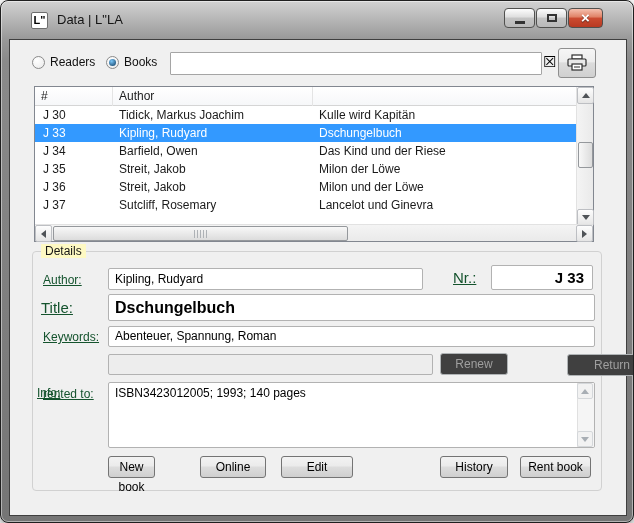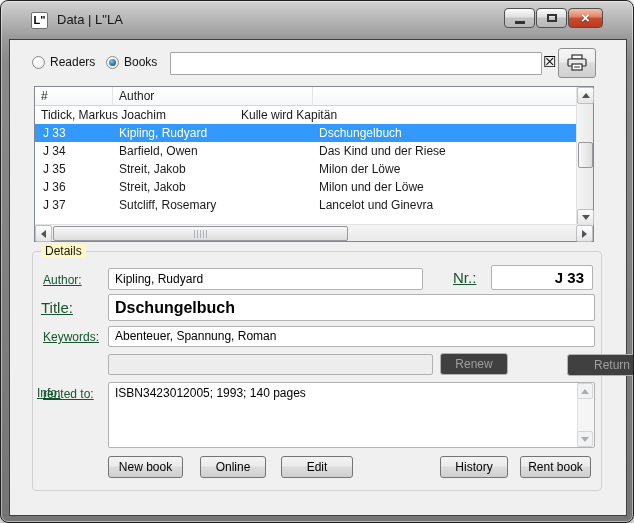--- a/index.html
+++ b/index.html
@@ -127,21 +127,21 @@
   .info-scroll .sb-btn { border-color: #d4d7da; background: #f2f2f2; }
   .info-scroll .tri-up { border-bottom-color: #a8aeb4; }
   .info-scroll .tri-down { border-top-color: #a8aeb4; }
 
   .btn { position: absolute; height: 22px; border: 1px solid #747474; border-radius: 3px;
     background: linear-gradient(180deg,#f3f3f3,#ebebeb 45%,#dddddd 50%,#cfcfcf);
     font-size: 12px; color: #000; text-align: center; line-height: 20px; cursor: default; }
   .btn.disabled { border-color: #b0b4b6; background: #404040; color: #9f9f9f; }
   .renew-btn { left: 407px; top: 101px; width: 68px; }
   .return-btn { left: 487px; top: 102px; width: 90px; margin-left: 47px; }
-  .newbook-btn { left: 75px;  top: 204px; width: 75px; }
+  .newbook-btn { left: 75px;  top: 204px; width: 47px; }
   .online-btn  { left: 167px; top: 204px; width: 66px; }
   .edit-btn    { left: 248px; top: 204px; width: 72px; }
   .history-btn { left: 407px; top: 204px; width: 68px; }
   .rentbook-btn{ left: 487px; top: 204px; width: 71px; }
 </style>
 </head>
 <body>
 
 <div class="window">
   <div class="titlebar">
@@ -177,20 +177,21 @@
       </svg>
     </div>
 
     <div class="listview">
       <div class="lv-header" id="lv-header">
           <div class="lv-hcell c0">#</div>
           <div class="lv-hcell c1">Author</div>
         </div>
       <div class="lv-body" id="lv-body">
           <div class="lv-row">
+            <div class="lv-cell c0">J 30</div>
             <div class="lv-cell c1">Tidick, Markus Joachim</div>
             <div class="lv-cell c2">Kulle wird Kapitän</div>
           </div>
           <div class="lv-row selected" style="background: rgb(51, 153, 255);">
             <div class="lv-cell c0">J 33</div>
             <div class="lv-cell c1">Kipling, Rudyard</div>
             <div class="lv-cell c2">Dschungelbuch</div>
           </div>
           <div class="lv-row">
             <div class="lv-cell c0">J 34</div>

